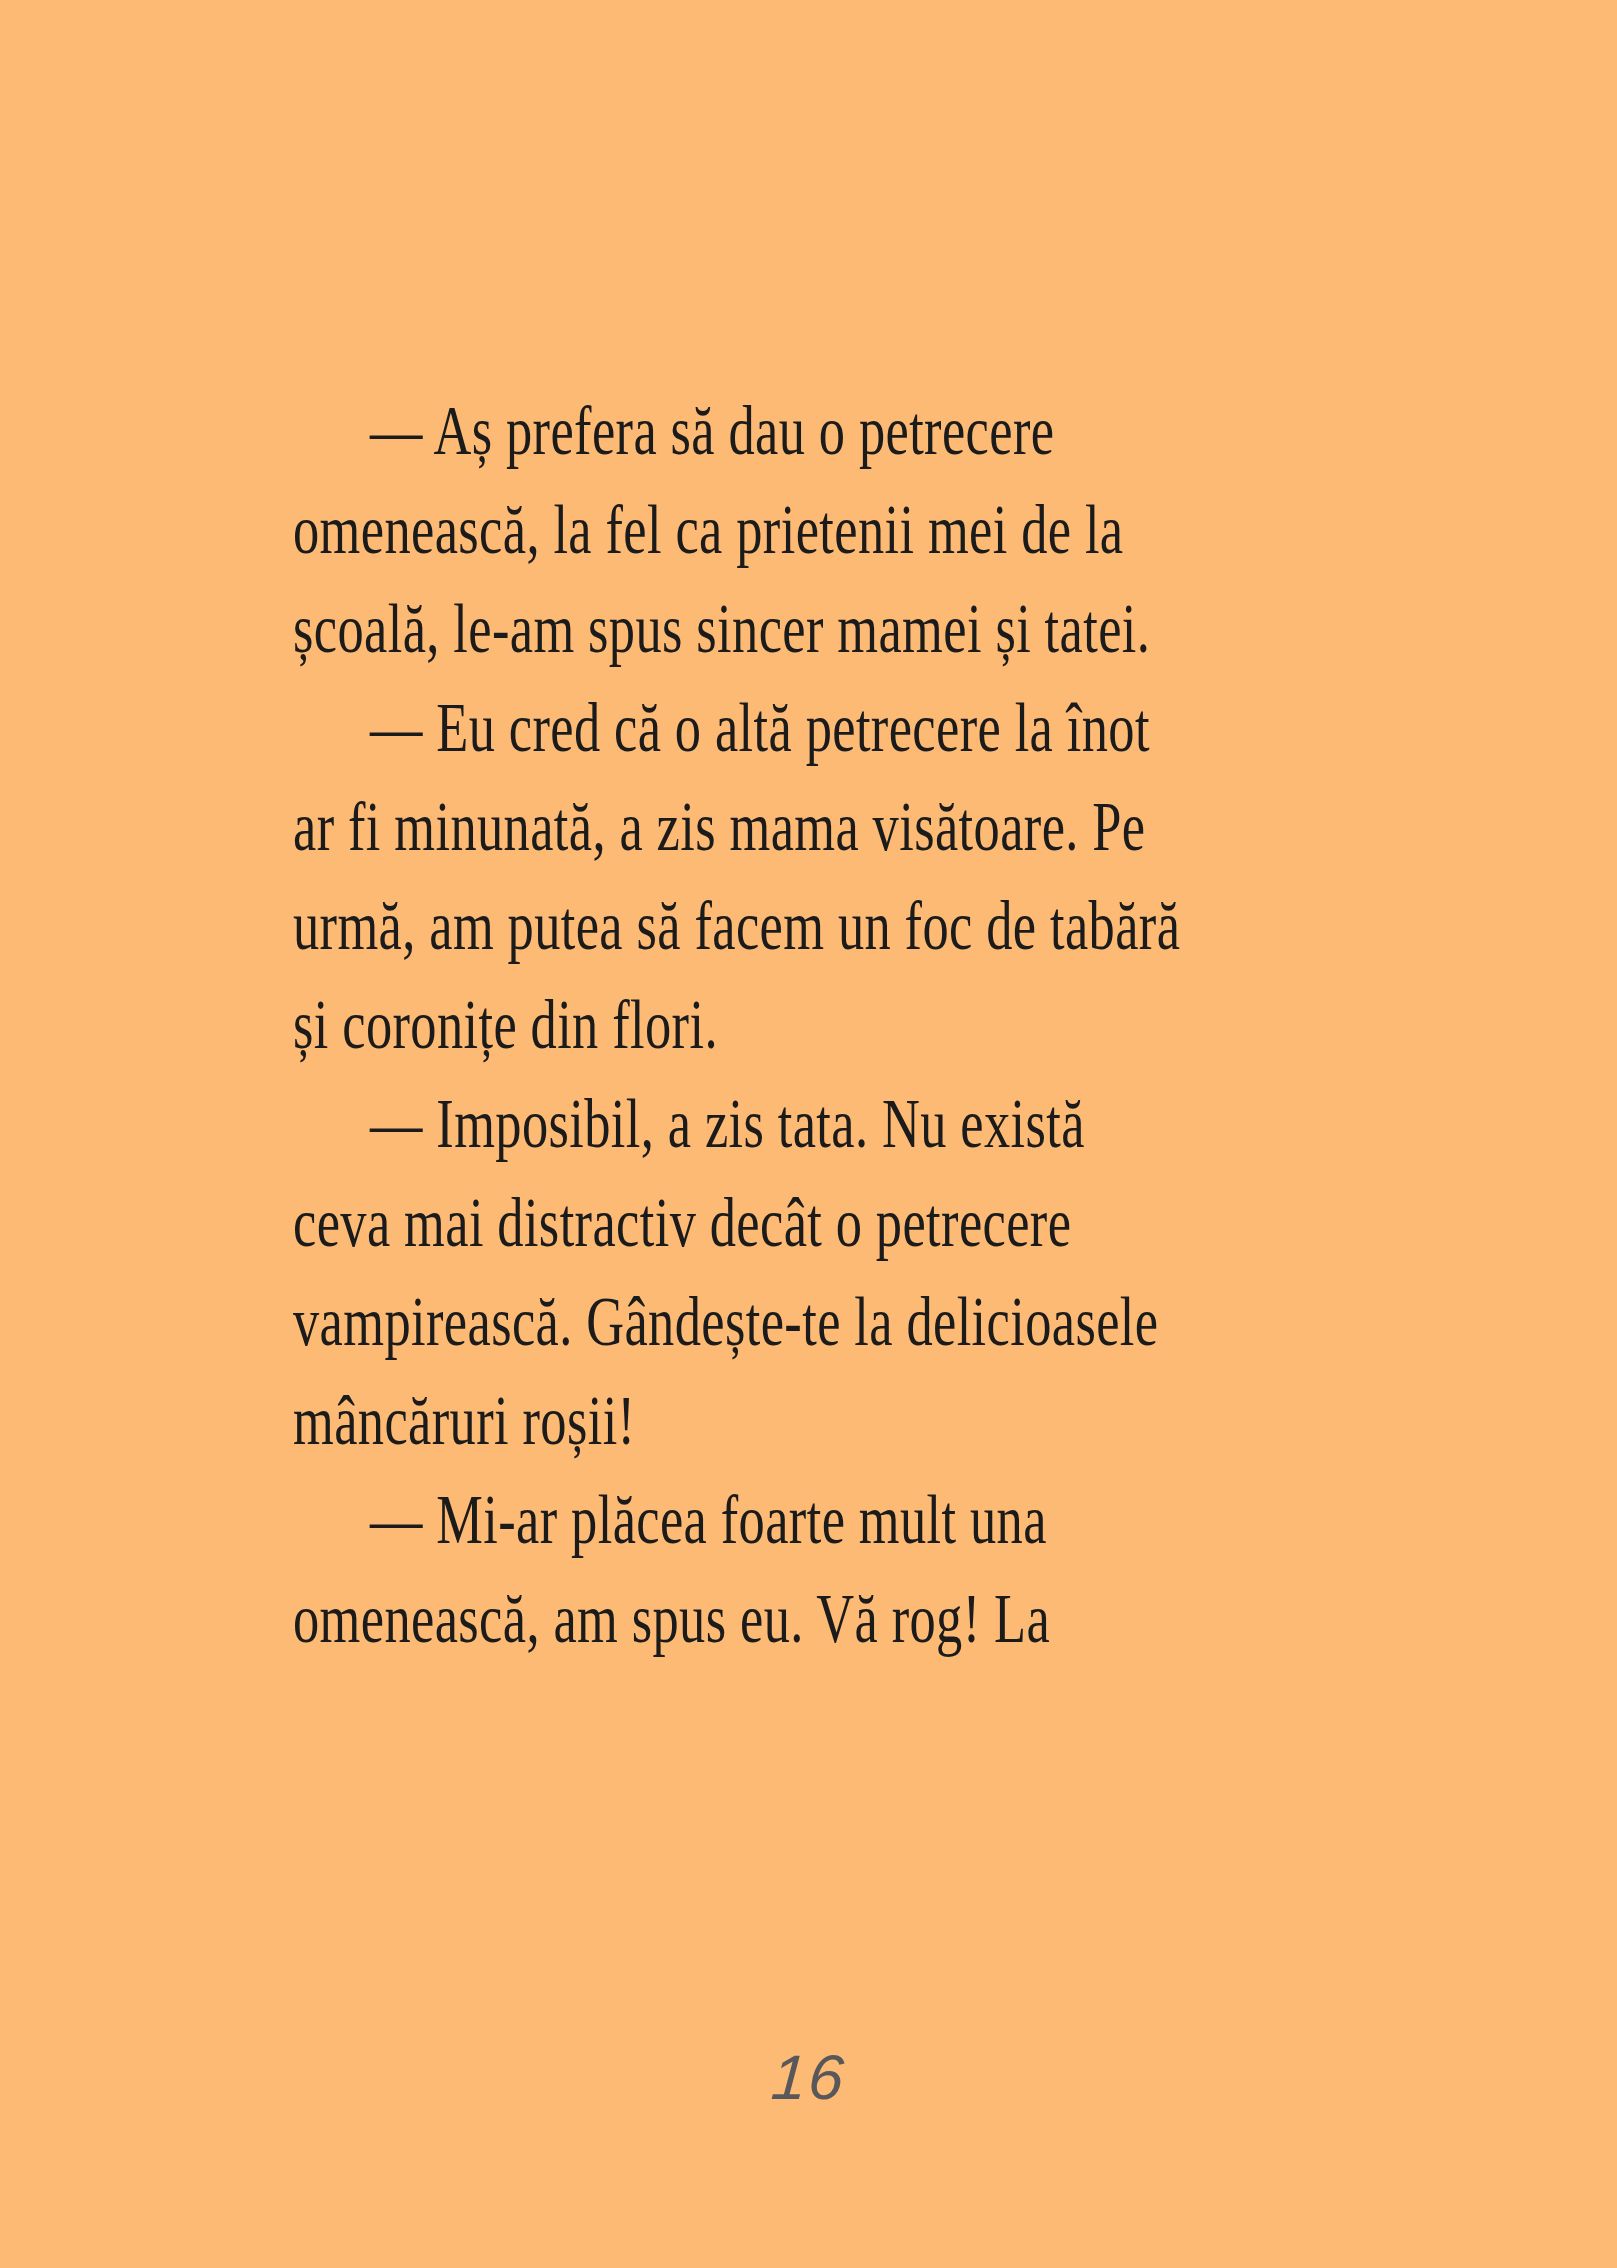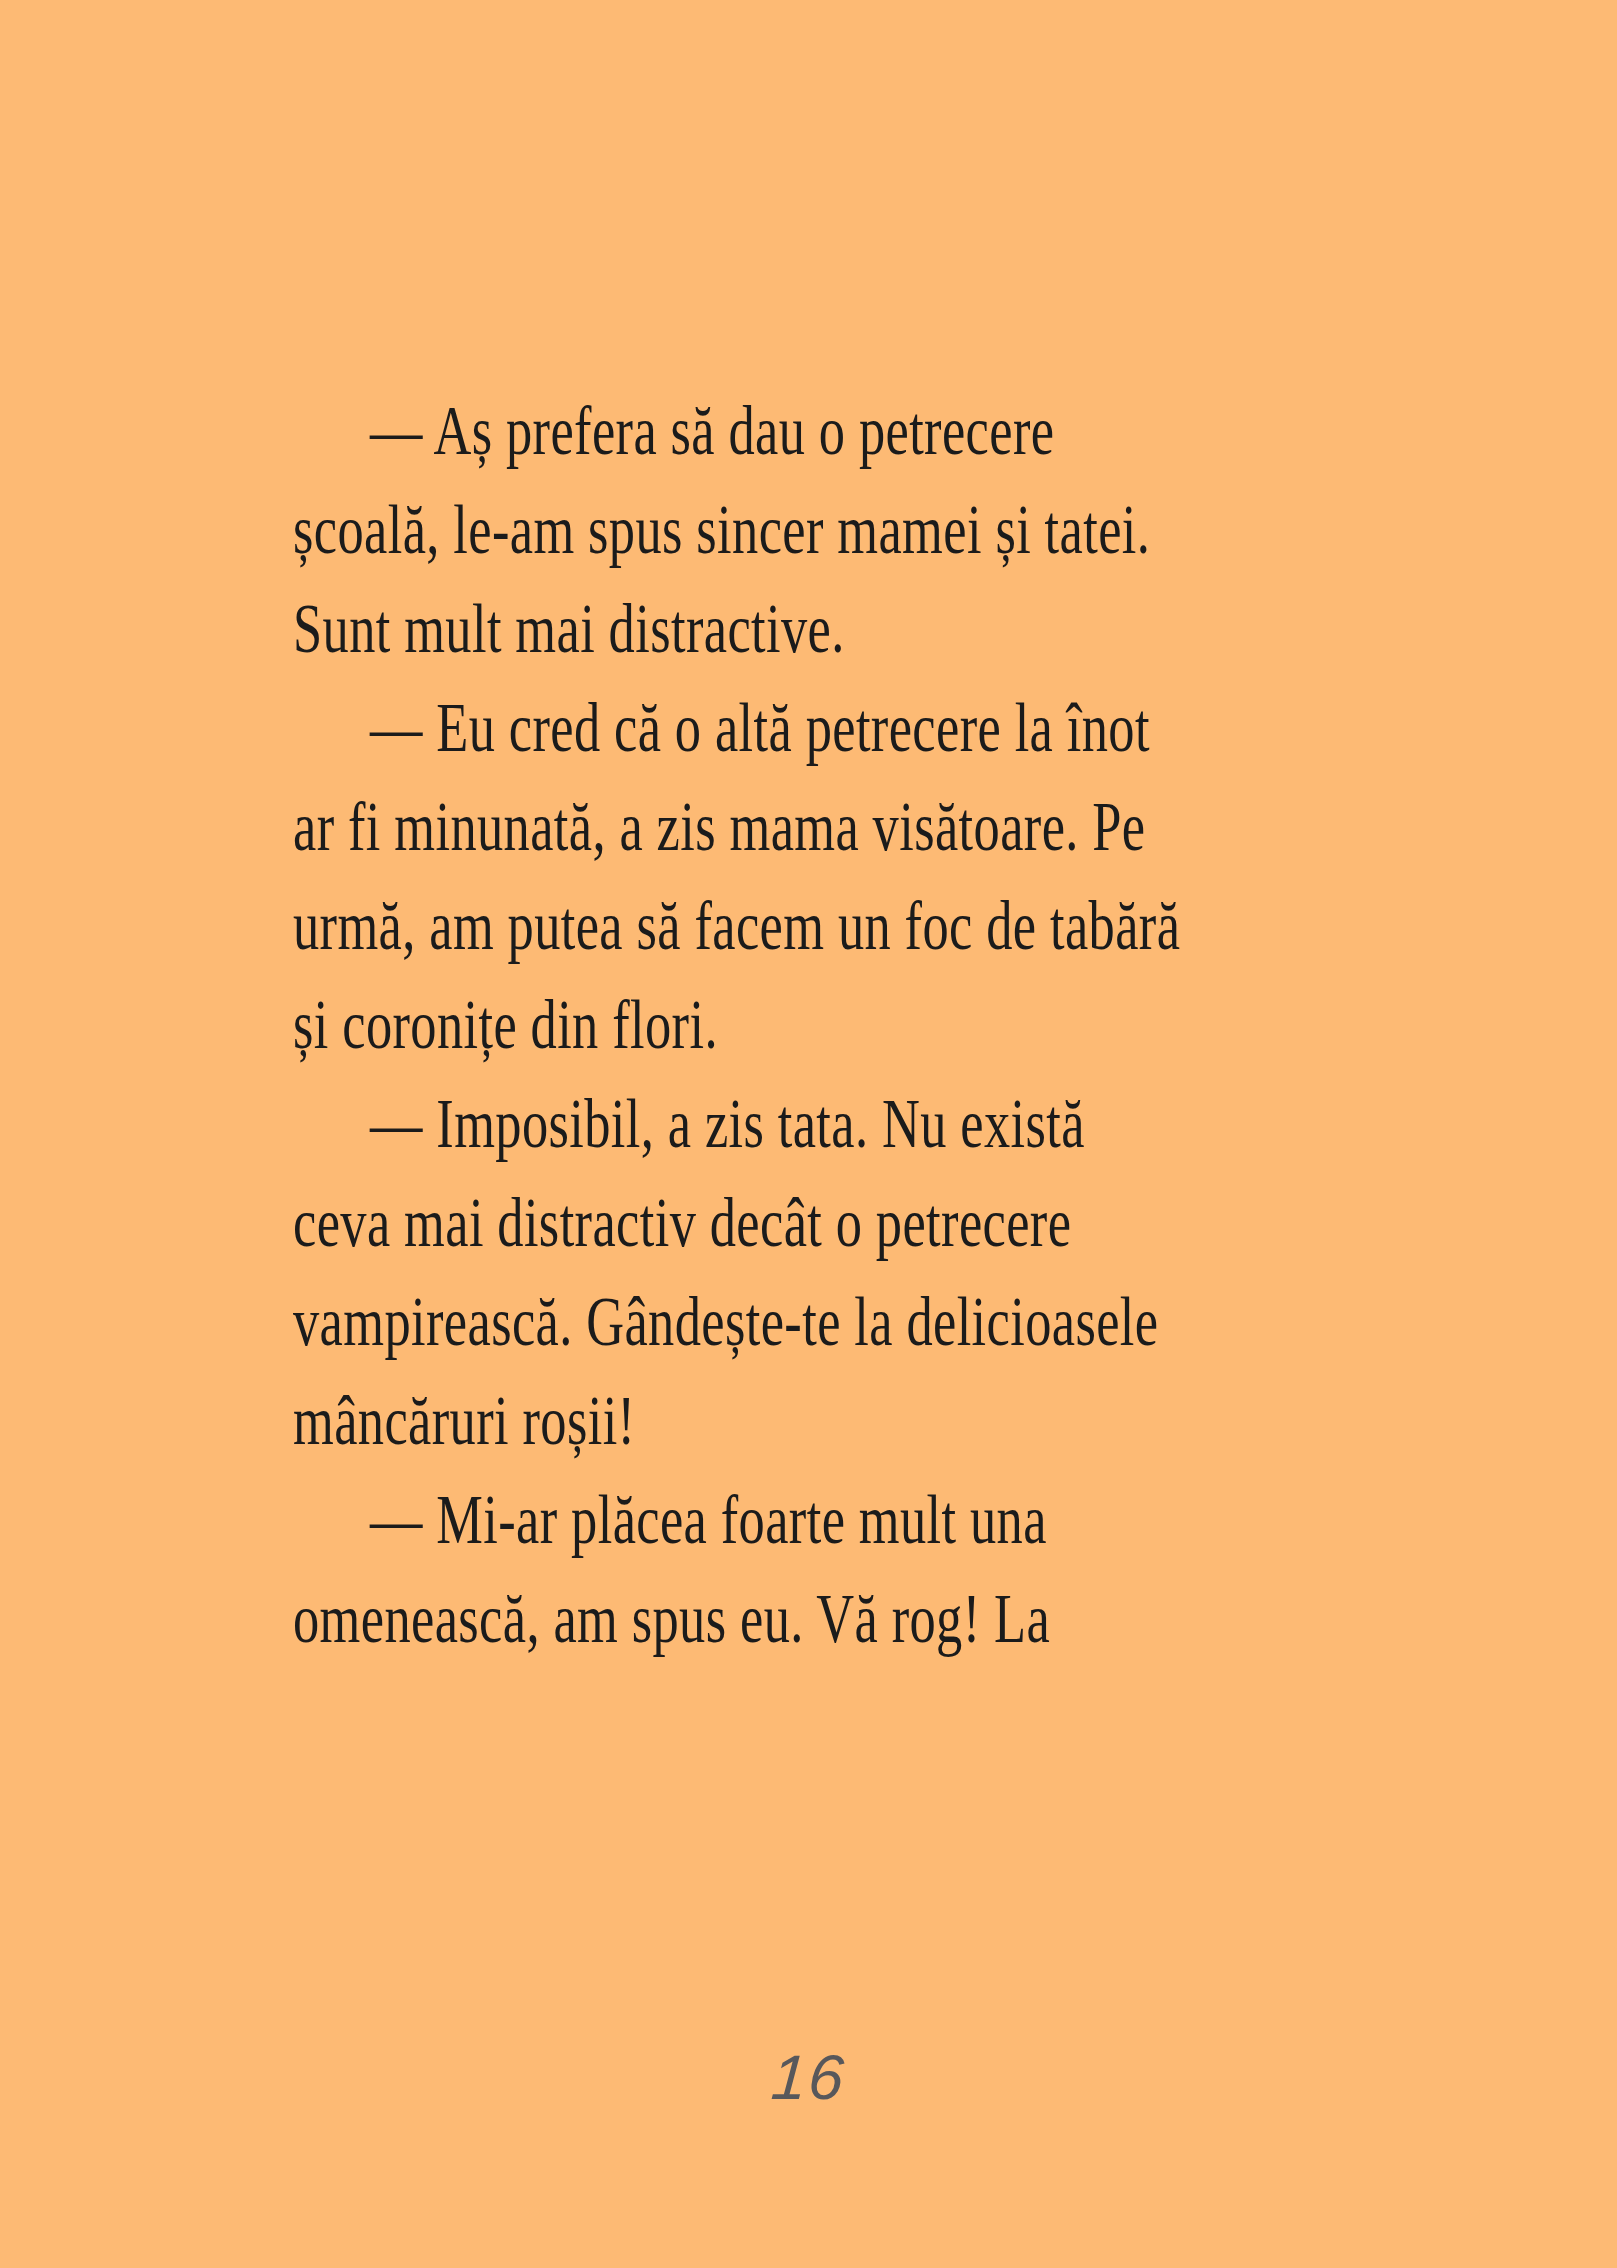--- a/index.html
+++ b/index.html
@@ -55,22 +55,22 @@
     transform: skewX(-4deg);
   }
 </style>
 </head>
 <body>
 
 <div class="page" style="background: #fdba74;">
   <div class="text-block">
       <div>
         <div class="text-line indent"><span style="color: rgb(27, 27, 27);">— Aș prefera să dau o petrecere</span></div>
+        <div class="text-line"><span style="color: rgb(27, 27, 27);">omenească, la fel ca prietenii mei de la</span></div>
         <div class="text-line"><span style="color: rgb(27, 27, 27);">școală, le-am spus sincer mamei și tatei.</span></div>
-        <div class="text-line"><span style="color: rgb(27, 27, 27);">Sunt mult mai distractive.</span></div>
       </div>
       <div>
         <div class="text-line indent"><span style="color: rgb(27, 27, 27);">— Eu cred că o altă petrecere la înot</span></div>
         <div class="text-line"><span style="color: rgb(27, 27, 27);">ar fi minunată, a zis mama visătoare. Pe</span></div>
         <div class="text-line"><span style="color: rgb(27, 27, 27);">urmă, am putea să facem un foc de tabără</span></div>
         <div class="text-line"><span style="color: rgb(27, 27, 27);">și coronițe din flori.</span></div>
       </div>
       <div>
         <div class="text-line indent"><span style="color: rgb(27, 27, 27);">— Imposibil, a zis tata. Nu există</span></div>
         <div class="text-line"><span style="color: rgb(27, 27, 27);">ceva mai distractiv decât o petrecere</span></div>

